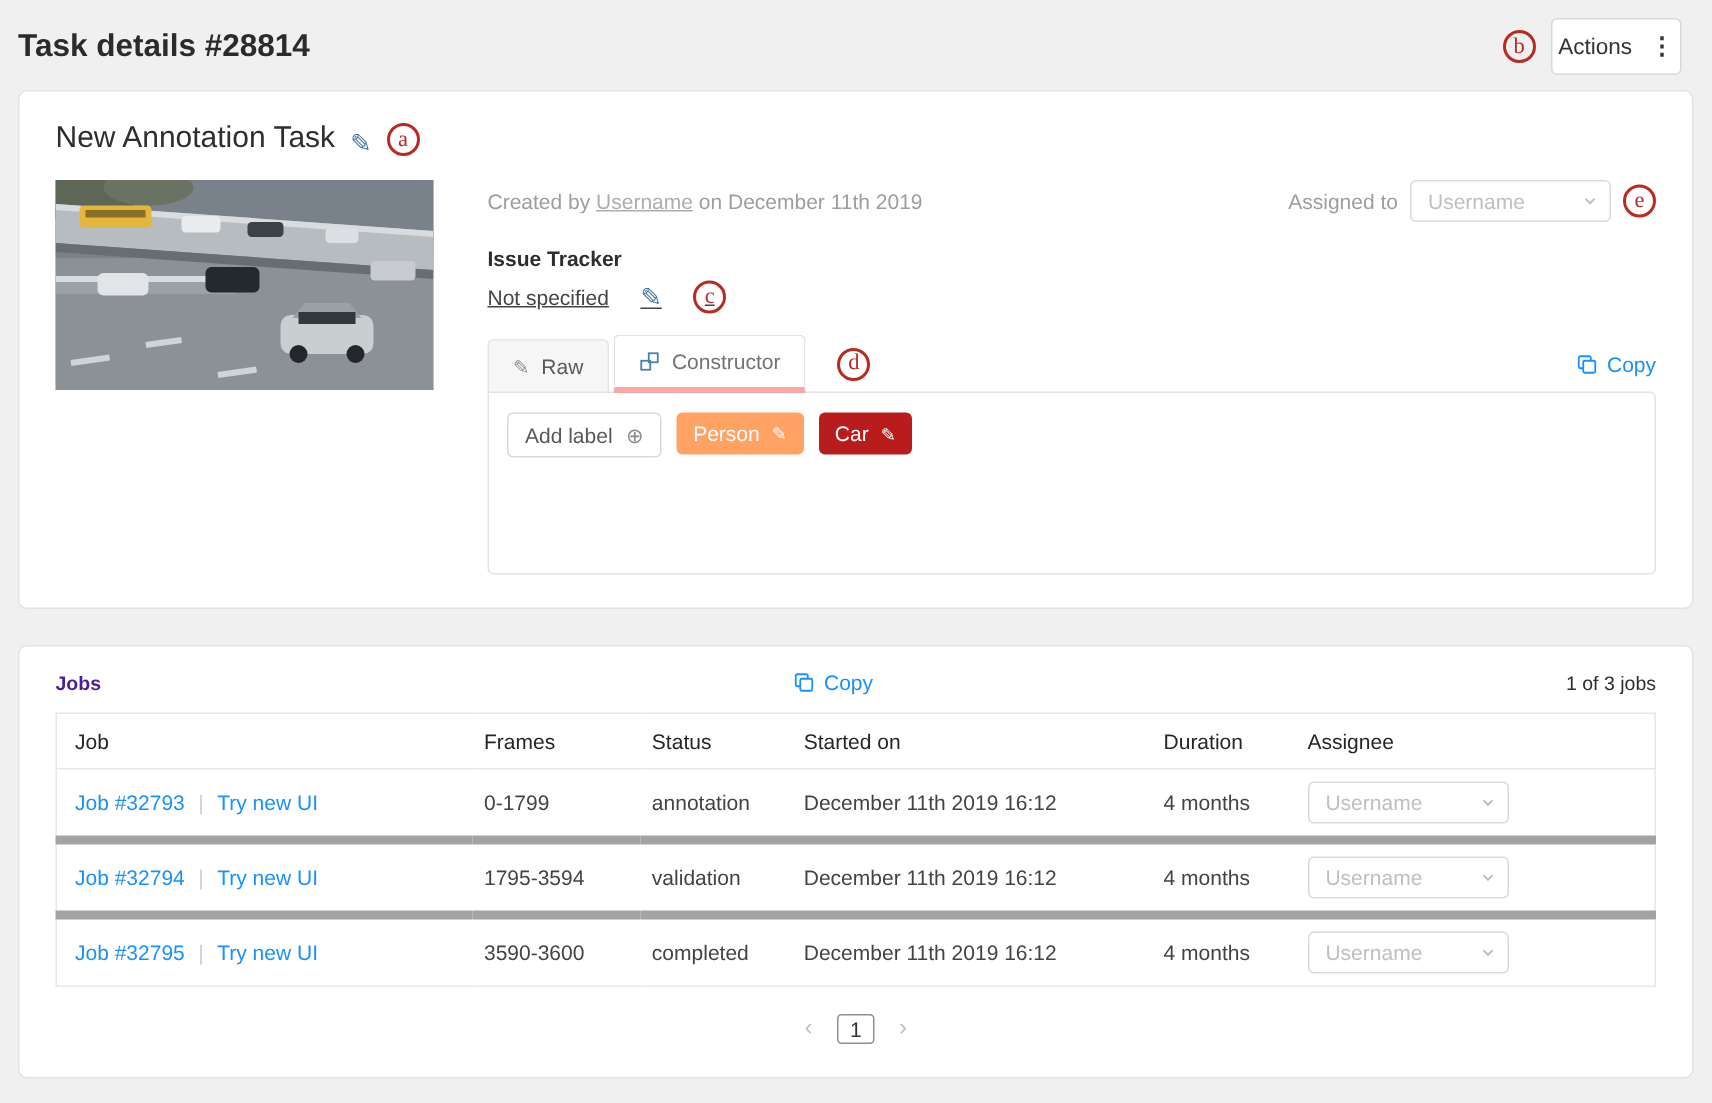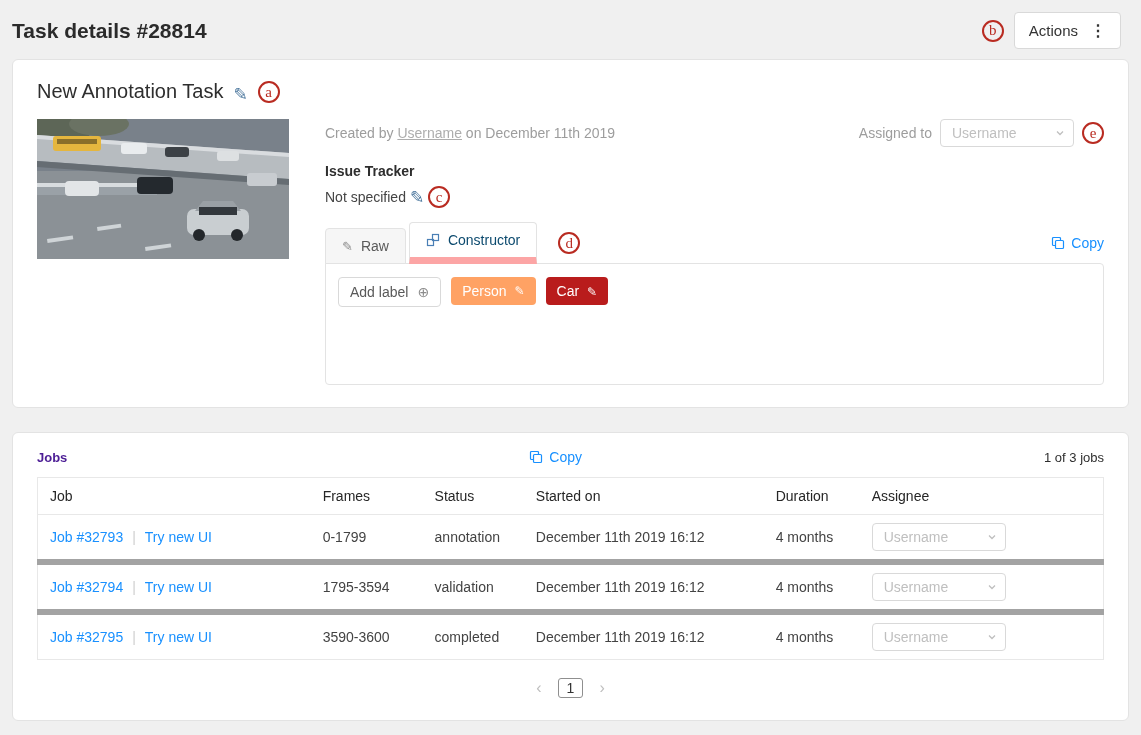--- a/index.html
+++ b/index.html
@@ -10,21 +10,21 @@
     font-family:"Liberation Sans", sans-serif;
     color:#303030; font-size:14px;
   }
   
   .page-header { display:flex; justify-content:space-between; align-items:center; padding:12px 20px 10px 12px; }
   .page-title { font-size:21px; font-weight:600; color:#2b2b2b; margin:0; }
   .header-right { display:flex; align-items:center; gap:10px; }
   .actions-btn {
     display:flex; align-items:center; gap:12px;
     background:#fff; border:1px solid #d9d9d9; border-radius:4px;
-    padding:8px 14px; font-size:15px; color:#333; cursor:pointer;
+    padding:8px 4px; font-size:15px; color:#333; cursor:pointer;
     font-family:"Liberation Sans", sans-serif;
   }
   .more-icon { font-size:16px; font-weight:bold; color:#333; }
 
   
   .card { background:#fff; border:1px solid #e3e3e3; border-radius:6px; margin:0 12px 24px; padding:14px 24px 22px; }
 
   
   .marker {
     width:22px; height:22px; flex:none;
@@ -52,30 +52,30 @@
   .assigned-label { color:#9d9d9d; }
   .select {
     width:134px; height:28px; background:#fff;
     border:1px solid #d9d9d9; border-radius:4px;
     display:inline-flex; align-items:center; justify-content:space-between;
     padding:0 8px 0 11px; color:#bfbfbf; font-size:14px; cursor:pointer;
   }
 
   .issue-tracker { margin-top:16px; }
   .it-label { font-weight:bold; color:#2e2e2e; }
-  .it-value-row { margin-top:7px; display:flex; align-items:center; gap:4px; color:#444; }
+  .it-value-row { margin-top:7px; display:flex; align-items:center; gap:21px; color:#444;text-decoration:underline; }
 
   .tabs-copy-row { display:flex; align-items:flex-end; margin-top:14px; margin-bottom:-1px; position:relative; z-index:2; }
   .tab {
     display:flex; align-items:center; gap:8px;
     padding:9px 16px; margin-right:3px; cursor:pointer;
     border:1px solid #e3e3e3; border-radius:4px 4px 0 0;
     background:#f6f6f6; color:#5a5a5a; font-size:14px;
   }
-  .tab.active { background:#fff; border-bottom:7px solid #fca5a5; color:#0c4a6e;text-align:center; }
+  .tab.active { background:#fff; border-bottom:4px solid #fca5a5; color:#737373;text-align:center; }
   .tab-icon-glyph { color:#8c8c8c; font-size:13px; }
   .copy-link { margin-left:auto; align-self:center; display:inline-flex; align-items:center; gap:6px; color:#1890ff; cursor:pointer; font-size:14px; text-decoration:none; }
   .marker-d { margin-left:18px; align-self:center; }
 
   .tab-panel {
     border:1px solid #e3e3e3; border-radius:0 4px 4px 4px; background:#fff;
     min-height:122px; padding:13px 12px; display:flex; align-items:flex-start; gap:10px;
   }
   .add-label-btn {
     display:inline-flex; align-items:center; gap:9px;

